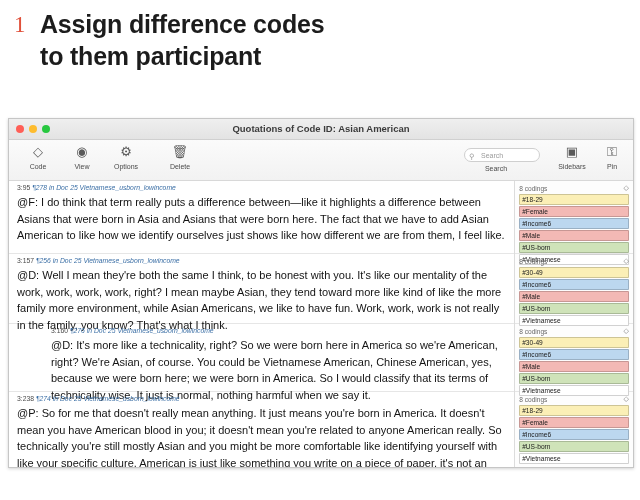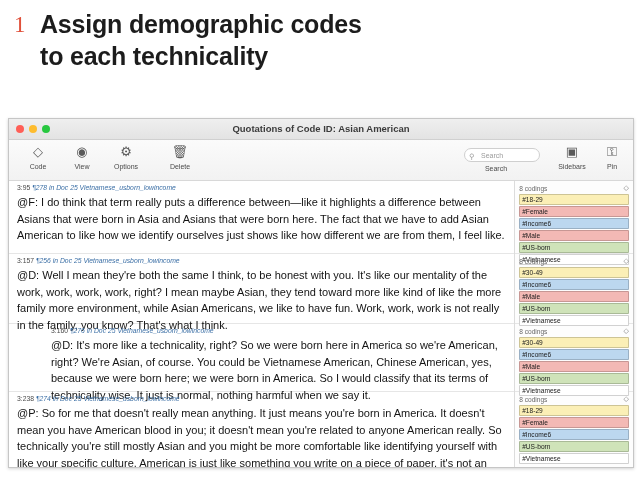--- a/index.html
+++ b/index.html
@@ -204,22 +204,22 @@
     width: 3px; height: 287px;
     background: transparent;
   }
 </style>
 </head>
 <body>
 
 <div class="slide-head">
   <div class="slide-number">1</div>
   <div class="slide-title">
-    <div>Assign demographic codes</div>
-    <div>to each technicality</div>
+    <div>Assign difference codes</div>
+    <div>to them participant</div>
   </div>
 </div>
 
 <div class="window">
 
   <div class="titlebar">
     <div class="traffic">
       <span class="dot red"></span>
       <span class="dot yellow"></span>
       <span class="dot green"></span>

